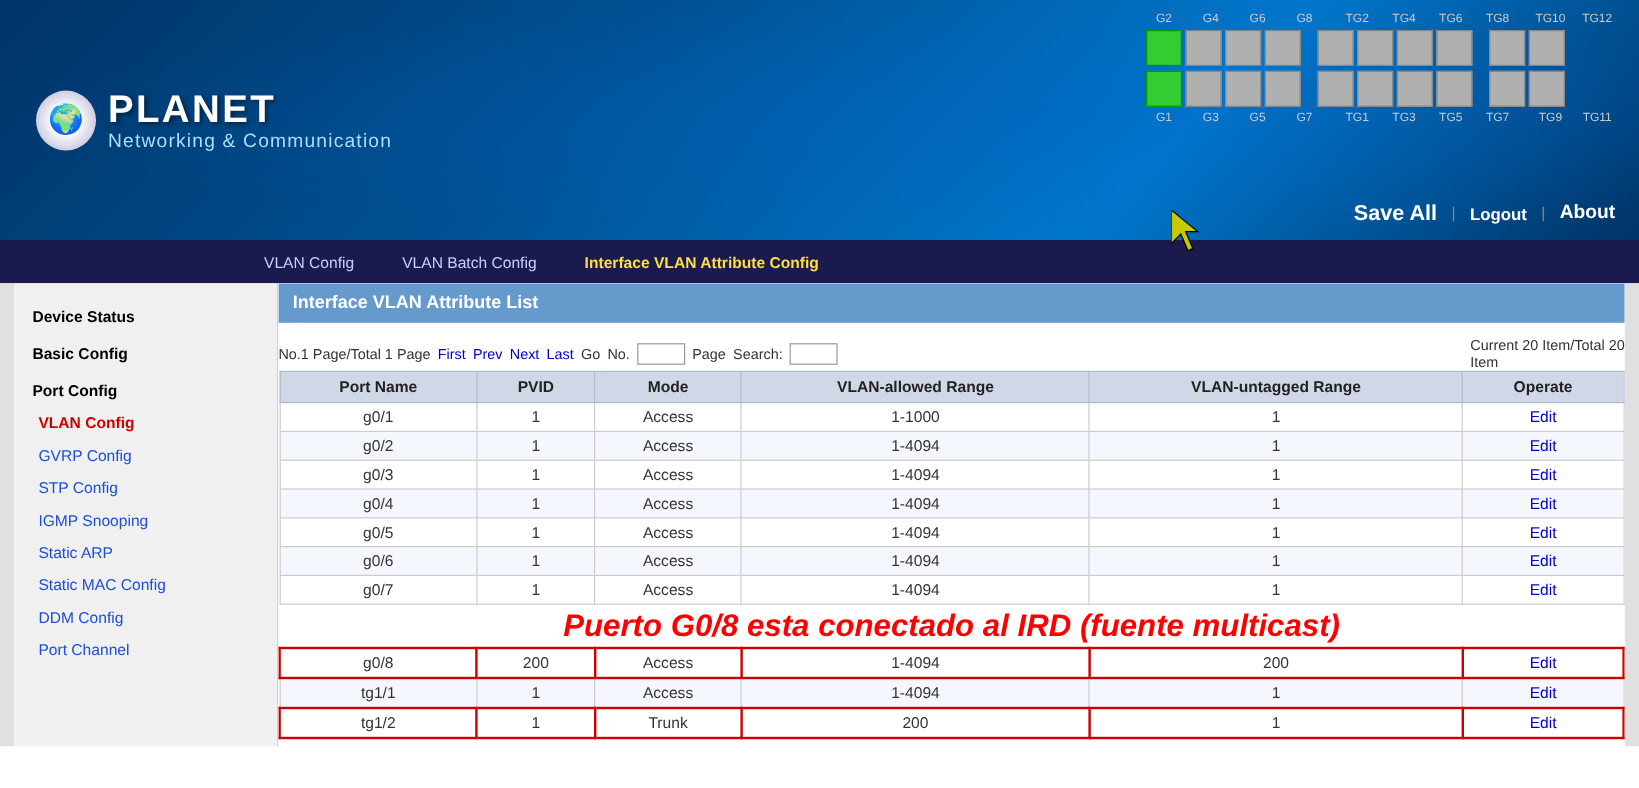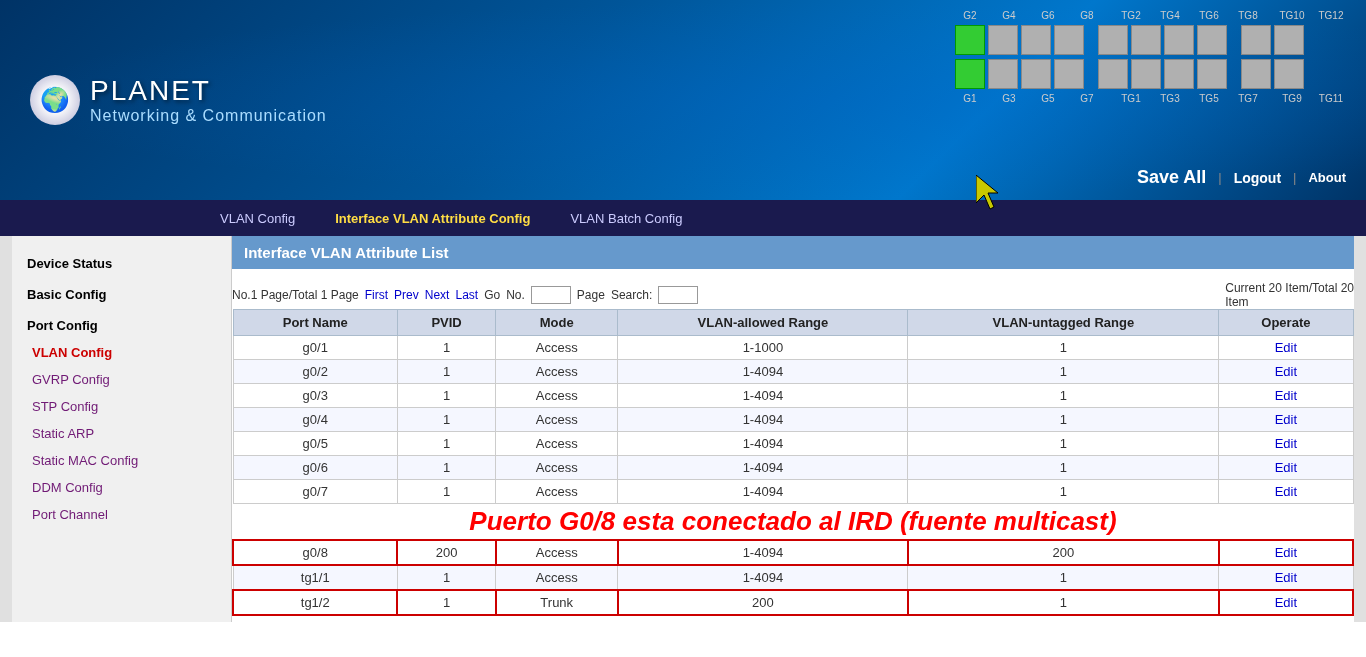--- a/index.html
+++ b/index.html
@@ -22,21 +22,21 @@
       position: absolute; left: 30px; top: 50%; transform: translateY(-50%);
       display: flex; align-items: center; gap: 10px;
     }
     .logo-icon {
       width: 50px; height: 50px; border-radius: 50%;
       background: radial-gradient(circle, #ffffff 30%, #aaaacc 100%);
       display: flex; align-items: center; justify-content: center;
       font-size: 24px; color: #000044; font-weight: bold;
     }
     .logo-text { display: flex; flex-direction: column; }
-    .logo-planet { color: #fff; font-size: 28px; font-weight: 400; letter-spacing: 2px; text-shadow: 2px 2px 4px rgba(0,0,0,0.5); }
+    .logo-planet { color: #fff; font-size: 32px; font-weight: 700; letter-spacing: 2px; text-shadow: 2px 2px 4px rgba(0,0,0,0.5); }
     .logo-sub { color: #aaddff; font-size: 16px; letter-spacing: 1px; }
 
     
     .port-panel {
       position: absolute; right: 20px; top: 10px;
       display: flex; flex-direction: column; gap: 4px;
     }
     .port-row { display: flex; align-items: center; gap: 3px; }
     .port-label { color: #ccc; font-size: 10px; text-align: center; width: 30px; }
     .port-box {
@@ -82,21 +82,21 @@
       flex-shrink: 0;
     }
     .sidebar-item {
       padding: 6px 15px;
       font-size: 13px;
       cursor: pointer;
       color: #333;
     }
     .sidebar-item.header-item { font-weight: bold; color: #000; padding-top: 10px; }
     .sidebar-item.active { color: #0000cc; font-weight: bold; }
-    .sidebar-item.sub { padding-left: 20px; color: #701a75; }
+    .sidebar-item.sub { padding-left: 20px; color: #1d4ed8; }
     .sidebar-item.sub.active-sub { color: #cc0000; font-weight: bold; }
 
     
     .main-content {
       flex: 1;
       overflow-y: auto;
       background: #fff;
     }
 
     .section-title {
@@ -266,47 +266,48 @@
       <div style="width:3px"></div>
       <div class="port-label">TG11</div>
     </div>
   </div>
 
   <div style="position:absolute; right:20px; bottom:12px; display:flex; gap:12px; align-items:center;">
     <a style="color:#fff; font-weight:bold; font-size:18px; text-decoration:none;">Save All</a>
     <span style="color:#888;">|</span>
     <a style="color:#fff; font-weight:bold; font-size:14px; text-decoration:none;">Logout</a>
     <span style="color:#888;">|</span>
-    <a style="color:#fff; font-weight:bold; font-size:13px; text-decoration:none;">About</a>
+    <a style="color:#fff; font-weight:bold; font-size:16px; text-decoration:none;">About</a>
   </div>
 
   <div class="cursor-arrow">
     <svg width="30" height="35" viewBox="0 0 30 35">
       <polygon points="0,0 0,28 8,20 14,34 18,32 12,18 22,18" fill="#c8c800" stroke="#000" stroke-width="1"></polygon>
     </svg>
   </div>
 </div>
 
 <div class="main-nav">
   <a class="main-nav-item">VLAN Config</a>
+  <a class="main-nav-item">VLAN Batch Config</a>
   <a class="main-nav-item active">Interface VLAN Attribute Config</a>
-  <a class="main-nav-item">VLAN Batch Config</a>
 </div>
 
 <div class="content-wrapper">
 
   <div class="scrollbar-stub"></div>
 
   <div class="sidebar">
     <div class="sidebar-item header-item">Device Status</div>
     <div class="sidebar-item header-item">Basic Config</div>
     <div class="sidebar-item header-item">Port Config</div>
     <div class="sidebar-item sub active-sub">VLAN Config</div>
     <div class="sidebar-item sub">GVRP Config</div>
     <div class="sidebar-item sub">STP Config</div>
+    <div class="sidebar-item sub">IGMP Snooping</div>
     <div class="sidebar-item sub">Static ARP</div>
     <div class="sidebar-item sub">Static MAC Config</div>
     <div class="sidebar-item sub">DDM Config</div>
     <div class="sidebar-item sub">Port Channel</div>
   </div>
 
   <div class="main-content">
 
     <div class="section-title">Interface VLAN Attribute List</div>
 

